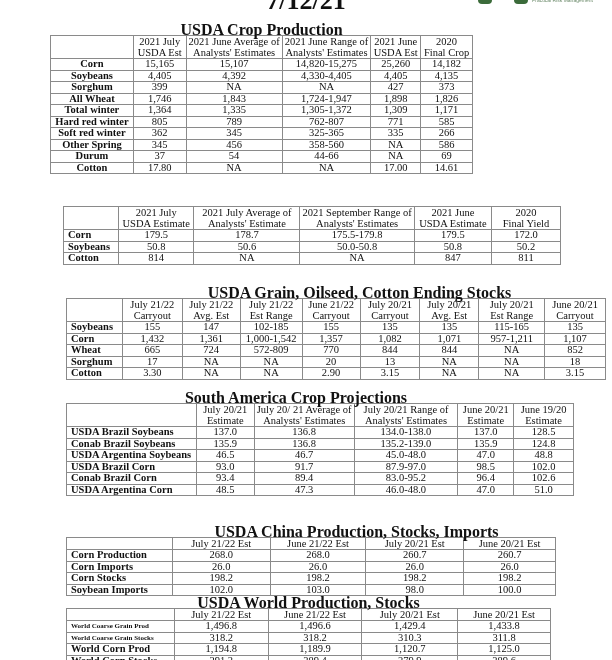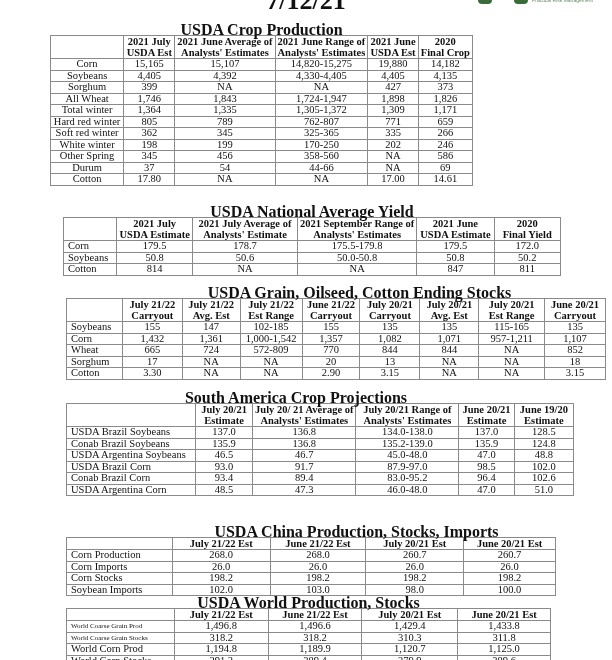--- a/index.html
+++ b/index.html
@@ -13,23 +13,23 @@
   }
   .logo { position: absolute; left: 470px; top: 0; width: 142px; height: 10px; }
   .logo .mark { position: absolute; left: 8px; top: 0; width: 14px; height: 4px; background: #3b6b3a; border-radius: 0 0 6px 6px; }
   .logo .mark2 { position: absolute; left: 44px; top: 0; width: 14px; height: 4px; background: #3b6b3a; border-radius: 0 0 6px 6px; }
   .logo .txt { position: absolute; left: 62px; top: -3px; font-size: 5px; color: #6b8a6a; font-family: "Liberation Sans", sans-serif; white-space: nowrap; }
 
   .section { position: absolute; }
   .caption { text-align: center; font-weight: bold; font-size: 16px; line-height: 11px; height: 11px; }
   table { border-collapse: collapse; font-size: 10.5px; }
   td, th { border: 1px solid #8a8a8a; padding: 0 2px; line-height: 10.5px; height: 10.5px; white-space: nowrap; }
-  th { font-weight: bold; text-align: center; line-height: 11px; }
+  th { font-weight: normal; text-align: center; line-height: 11px; }
   td { text-align: center; }
-  td.rl { font-weight: normal; }
+  td.rl { font-weight: bold; }
   td.rl.left { text-align: left; padding-left: 4px; }
   .small-label { font-size: 7px; }
 </style>
 </head>
 <body>
 
 <div class="title">7/12/21</div>
 <div class="logo">
   <span class="mark"></span>
   <span class="mark2"></span>
@@ -56,21 +56,21 @@
       <th><span>2021 June</span><br><span>USDA Est</span></th>
       <th><span>2020</span><br><span>Final Crop</span></th>
     </tr>
     </tbody>
       <tbody>
         <tr>
           <td class="rl">Corn</td>
           <td>15,165</td>
           <td>15,107</td>
           <td>14,820-15,275</td>
-          <td>19,880</td>
+          <td>25,260</td>
           <td>14,182</td>
         </tr>
         <tr>
           <td class="rl">Soybeans</td>
           <td>4,405</td>
           <td>4,392</td>
           <td>4,330-4,405</td>
           <td>4,405</td>
           <td>4,135</td>
         </tr>
@@ -97,39 +97,31 @@
           <td>1,305-1,372</td>
           <td>1,309</td>
           <td>1,171</td>
         </tr>
         <tr>
           <td class="rl">Hard red winter</td>
           <td>805</td>
           <td>789</td>
           <td>762-807</td>
           <td>771</td>
-          <td>659</td>
+          <td>585</td>
         </tr>
         <tr>
           <td class="rl">Soft red winter</td>
           <td>362</td>
           <td>345</td>
           <td>325-365</td>
           <td>335</td>
           <td>266</td>
         </tr>
         <tr>
-          <td class="rl">White winter</td>
-          <td>198</td>
-          <td>199</td>
-          <td>170-250</td>
-          <td>202</td>
-          <td>246</td>
-        </tr>
-        <tr>
           <td class="rl">Other Spring</td>
           <td>345</td>
           <td>456</td>
           <td>358-560</td>
           <td>NA</td>
           <td>586</td>
         </tr>
         <tr>
           <td class="rl">Durum</td>
           <td>37</td>
@@ -144,21 +136,20 @@
           <td>NA</td>
           <td>NA</td>
           <td>17.00</td>
           <td>14.61</td>
         </tr>
       </tbody>
   </table>
 </div>
 
 <div class="section" style="left:63px; top:206px; width:498px;">
-  <div class="caption">USDA National Average Yield</div>
   <table style="width:498px;">
     <colgroup>
         <col style="width:56px">
         <col style="width:76px">
         <col style="width:108px">
         <col style="width:108px">
         <col style="width:78px">
         <col style="width:72px">
       </colgroup>
     <tbody>

